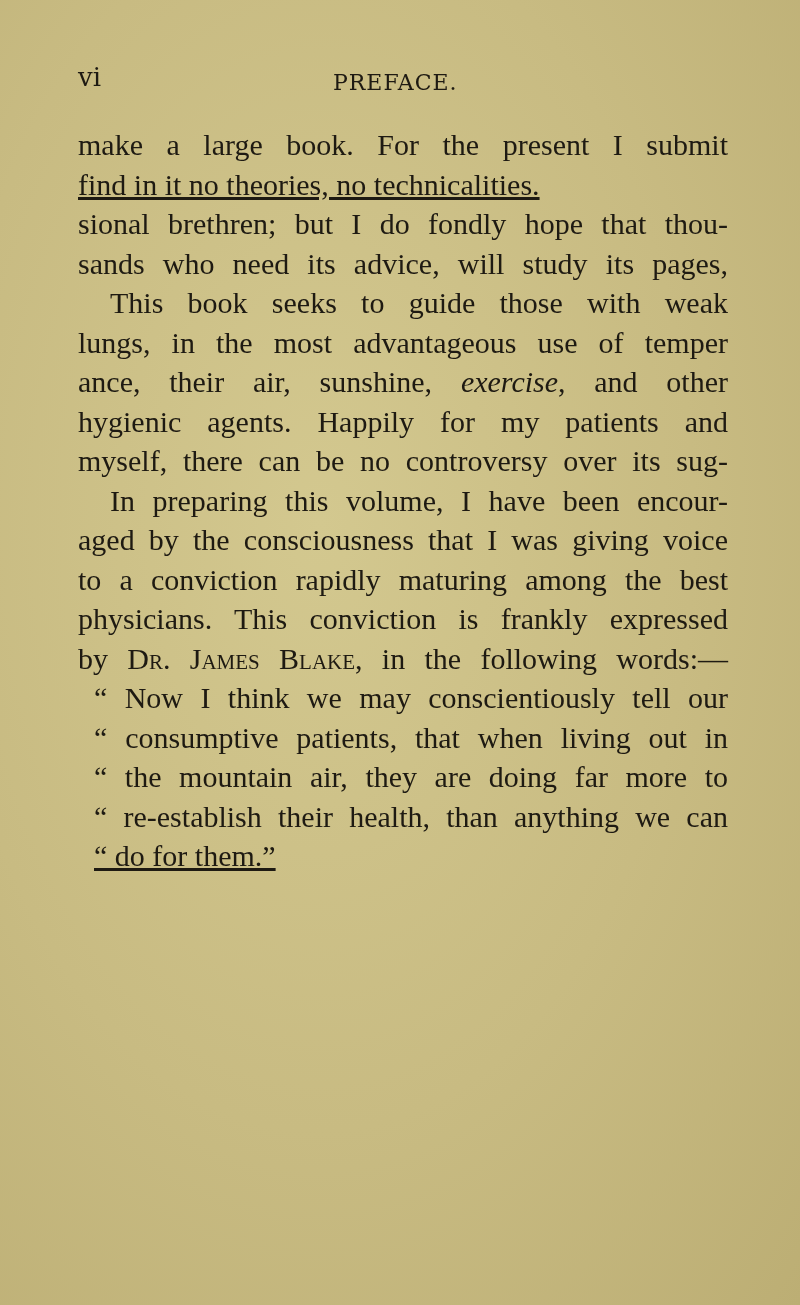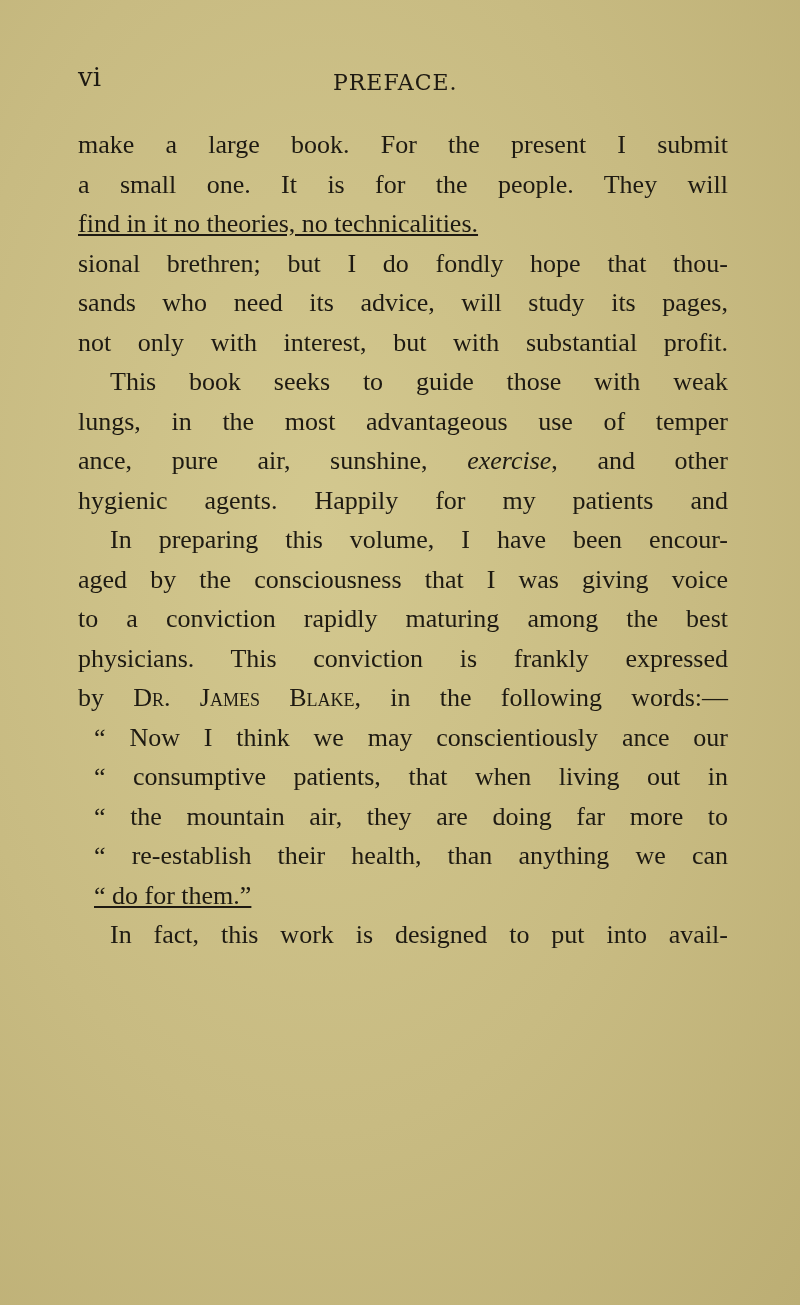--- a/index.html
+++ b/index.html
@@ -14,59 +14,57 @@
   .page { position: absolute; left: 0; top: 0; width: 800px; height: 1305px; }
   .header {
     position: absolute; top: 62px; left: 78px; width: 650px; height: 30px;
   }
   .page-num { position: absolute; left: 0; top: 0; font-size: 26px; }
   .running-head { position: absolute; left: 255px; top: 2px; font-size: 22px; letter-spacing: 1px; margin-top: 6px; }
   .body-text {
     position: absolute; left: 78px; top: 125px; width: 650px;
   }
   .line {
-    font-size: 26px; line-height: 39.5px; height: 39.5px; white-space: nowrap;
+    font-size: 30px; line-height: 39.5px; height: 39.5px; white-space: nowrap;
     text-align: justify; text-align-last: justify;
     font-family: "Liberation Serif", "DejaVu Serif", serif;
   }
   .line.last { text-align-last: left; text-decoration: underline; }
   .line.indent { padding-left: 32px; box-sizing: border-box; }
   .line.quote { padding-left: 16px; box-sizing: border-box; }
   .sc { font-variant: small-caps; }
   em { }
 </style>
 </head>
 <body>
 
 <div class="page">
   <div class="header">
     <span class="page-num">vi</span>
     <span class="running-head">PREFACE.</span>
   </div>
 
   <div class="body-text">
     <div class="line">make a large book. For the present I submit</div>
-    <div class="line">a small one. It is for the people. They will</div>
     <div class="line last">find in it no theories, no technicalities.</div>
 
     <div class="line">sional brethren; but I do fondly hope that thou-</div>
     <div class="line">sands who need its advice, will study its pages,</div>
-    <div class="line">not only with interest, but with substantial profit.</div>
 
     <div class="line indent">This book seeks to guide those with weak</div>
     <div class="line">lungs, in the most advantageous use of temper</div>
-    <div class="line"><span>ance, pure air, sunshine, </span><em>exercise</em><span>, and other</span></div>
+    <div class="line"><span>ance, their air, sunshine, </span><em>exercise</em><span>, and other</span></div>
     <div class="line">hygienic agents. Happily for my patients and</div>
+    <div class="line">myself, there can be no controversy over its sug-</div>
 
     <div class="line indent">In preparing this volume, I have been encour-</div>
     <div class="line">aged by the consciousness that I was giving voice</div>
     <div class="line">to a conviction rapidly maturing among the best</div>
     <div class="line">physicians. This conviction is frankly expressed</div>
     <div class="line"><span>by </span><span class="sc">Dr. James Blake</span><span>, in the following words:—</span></div>
-    <div class="line quote">“ Now I think we may conscientiously ance our</div>
+    <div class="line quote">“ Now I think we may conscientiously tell our</div>
     <div class="line quote">“ consumptive patients, that when living out in</div>
     <div class="line quote">“ the mountain air, they are doing far more to</div>
     <div class="line quote">“ re-establish their health, than anything we can</div>
     <div class="line quote last">“ do for them.”</div>
 
-    <div class="line indent">In fact, this work is designed to put into avail-</div>
   </div>
 </div>
 
 </body></html>

